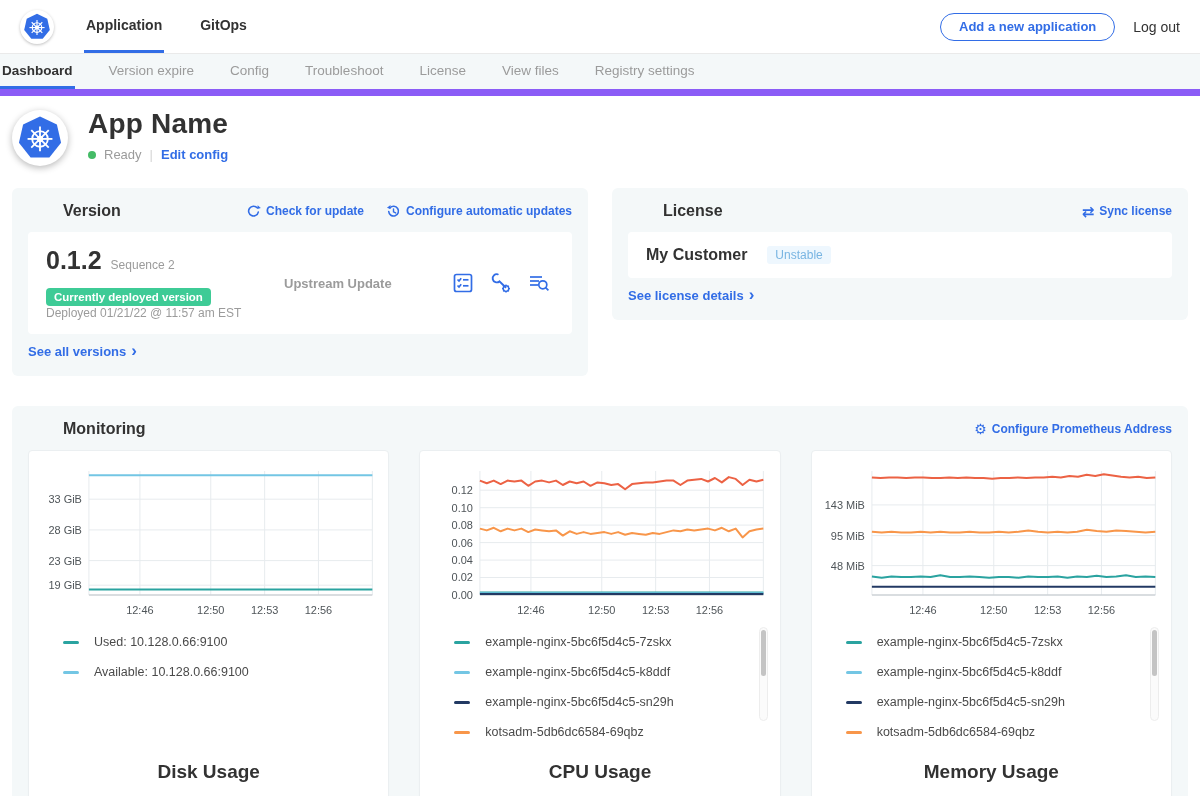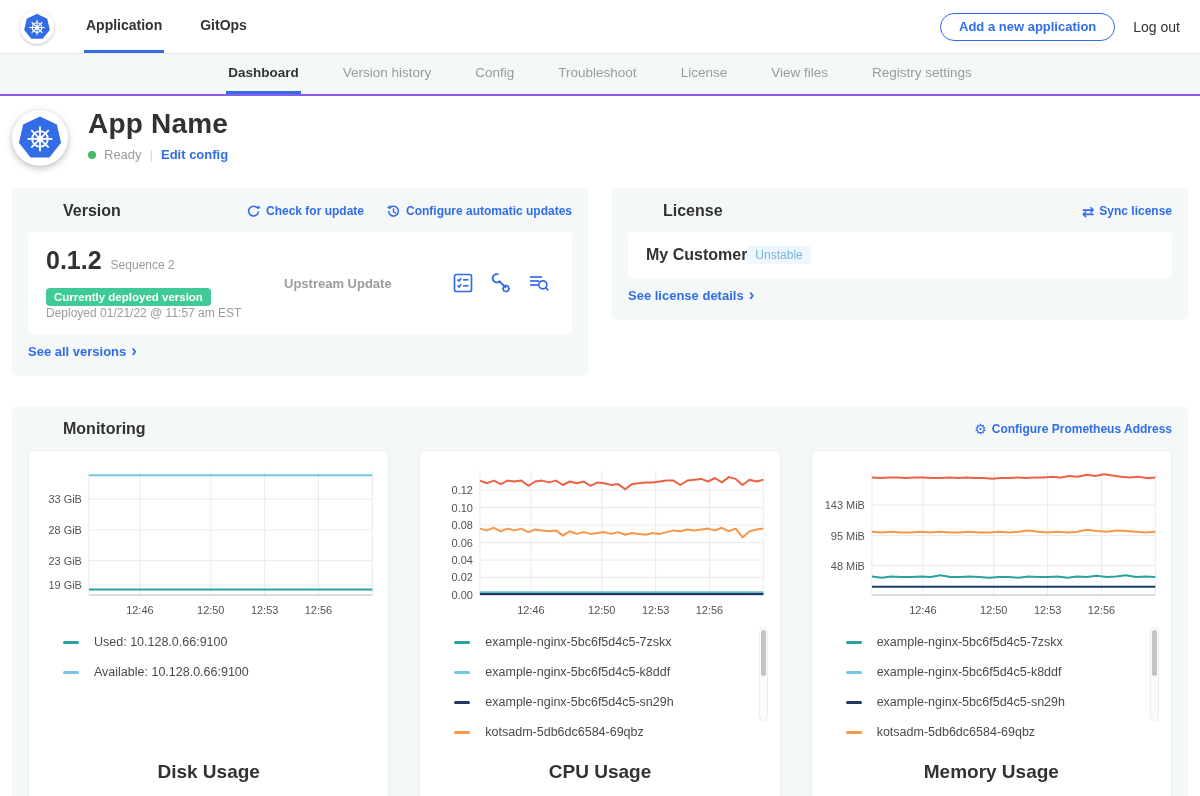--- a/index.html
+++ b/index.html
@@ -12,21 +12,21 @@
   .k8s-badge { width:34px; height:34px; border-radius:50%; background:#fff; box-shadow:0 1px 3px rgba(0,0,0,.25); display:flex; align-items:center; justify-content:center; }
   .k8s-badge svg { width:28px; height:28px; }
   .topnav-tabs { display:flex; gap:34px; }
   .topnav-tab { display:flex; align-items:center; font-size:14px; font-weight:700; color:#323232; border-bottom:3px solid transparent; padding:0 2px; cursor:pointer; }
   .topnav-tab.active { border-bottom-color:#326de6; }
   .topnav-right { margin-left:auto; display:flex; align-items:center; gap:18px; }
   .pill-btn { border:1px solid #326de6; color:#326de6; background:#fff; border-radius:17px; height:28px; padding:0 18px; font-size:13px; font-weight:700; cursor:pointer; font-family:inherit; }
   .logout { font-size:14px; color:#323232; cursor:pointer; }
 
   
-  .subnav { height:42px; background:#f4f8f9; border-bottom:2px solid #8b5cf6; display:flex; justify-content:center; gap:40px; }
+  .subnav { height:42px; background:#f4f8f9; border-bottom:7px solid #8b5cf6; display:flex; gap:32px; }
   .subnav-tab { display:flex; align-items:center; font-size:13.5px; color:#9b9b9b; border-bottom:3px solid transparent; cursor:pointer; padding:0 2px; }
   .subnav-tab.active { color:#323232; font-weight:700; border-bottom-color:#326de6; }
 
   
   .app-header { display:flex; padding:10px 12px 4px; }
   .app-logo { width:56px; height:56px; border-radius:50%; background:#fff; box-shadow:0 2px 7px rgba(0,0,0,.28); display:flex; align-items:center; justify-content:center; margin-top:4px; }
   .app-logo svg { width:46px; height:46px; }
   .app-info { margin-left:20px; }
   .app-title { font-size:28px; font-weight:700; letter-spacing:.2px; margin-top:2px; }
   .status-row { display:flex; align-items:center; gap:8px; margin-top:7px; font-size:13px; }
@@ -50,21 +50,21 @@
   .ver-row { display:flex; align-items:baseline; gap:9px; }
   .ver-num { font-size:25px; font-weight:700; }
   .ver-seq { font-size:12px; color:#9b9b9b; }
   .green-badge { display:inline-block; margin-top:13px; background:#3ecb96; color:#fff; font-size:11.5px; font-weight:700; padding:3px 8px; border-radius:4px; }
   .deployed { font-size:12px; color:#9b9b9b; }
   .ver-mid { flex:1; font-size:13px; font-weight:700; color:#9b9b9b; padding-left:8px; }
   .ver-icons { display:flex; align-items:center; gap:16px; padding-right:4px; }
   .ver-icons .icon-btn { cursor:pointer; display:flex; }
   .see-link { margin-top:8px; }
 
-  .cust-row { display:flex; align-items:center; gap:0; }
+  .cust-row { display:flex; align-items:center; gap:20px; }
   .cust-name { font-size:16px; font-weight:700; }
   .channel-badge { background:#eef7fe; color:#79b5e2; font-size:12px; padding:2px 8px; border-radius:3px; }
   .lic-row { display:flex; align-items:center; gap:12px; margin-top:13px; }
   .trial-badge { background:#dff0fc; color:#3696d4; font-size:12px; font-weight:700; padding:3px 9px; border-radius:3px; display:inline-flex; align-items:center; gap:5px; }
   .expire { font-size:13px; color:#9b9b9b; }
 
   
   .monitor-card { margin:30px 12px 0; background:#f4f8f9; border-radius:6px; padding:14px 16px 16px; }
   .charts-row { display:flex; gap:30px; margin-top:12px; }
   .chart-panel { flex:1; background:#fff; border:1px solid #ebeff1; box-shadow:0 1px 1px rgba(0,0,0,.04); border-radius:4px; padding:10px 8px 16px; display:flex; flex-direction:column; min-height:318px; }
@@ -110,21 +110,21 @@
       </div>
   </div>
   <div class="topnav-right">
     <button class="pill-btn">Add a new application</button>
     <span class="logout">Log out</span>
   </div>
 </div>
 
 <div class="subnav" id="subnav">
     <div class="subnav-tab active">Dashboard</div>
-    <div class="subnav-tab">Version history</div>
+    <div class="subnav-tab">Version expire</div>
     <div class="subnav-tab">Config</div>
     <div class="subnav-tab">Troubleshoot</div>
     <div class="subnav-tab">License</div>
     <div class="subnav-tab">View files</div>
     <div class="subnav-tab">Registry settings</div>
   </div>
 
 <div class="app-header">
   <div class="app-logo">
     <svg viewBox="0 0 100 100">

